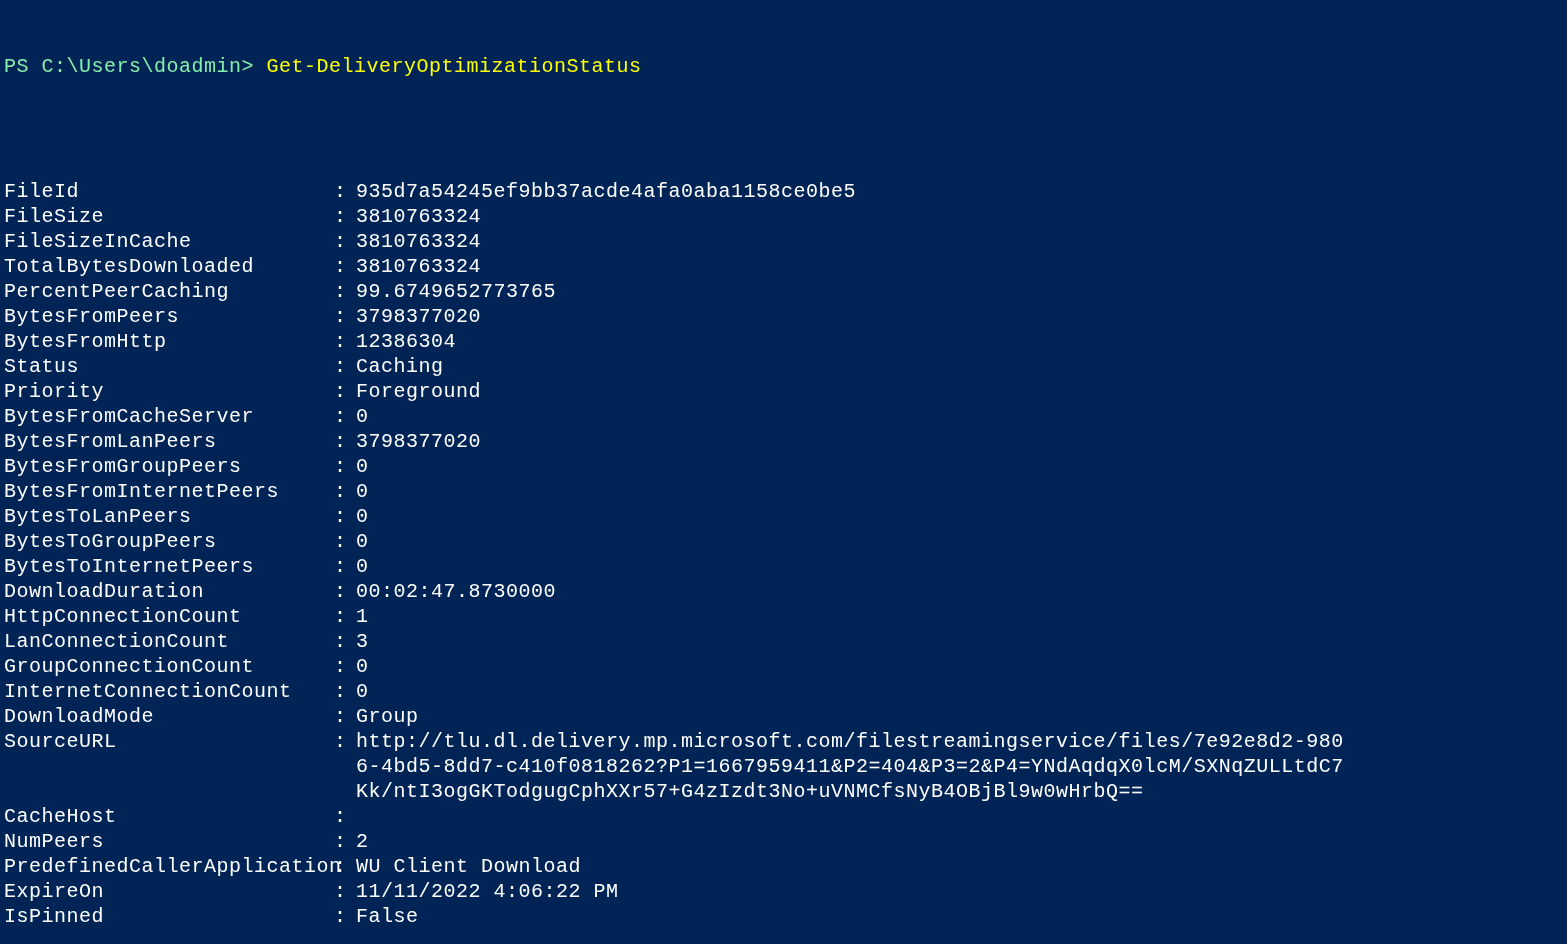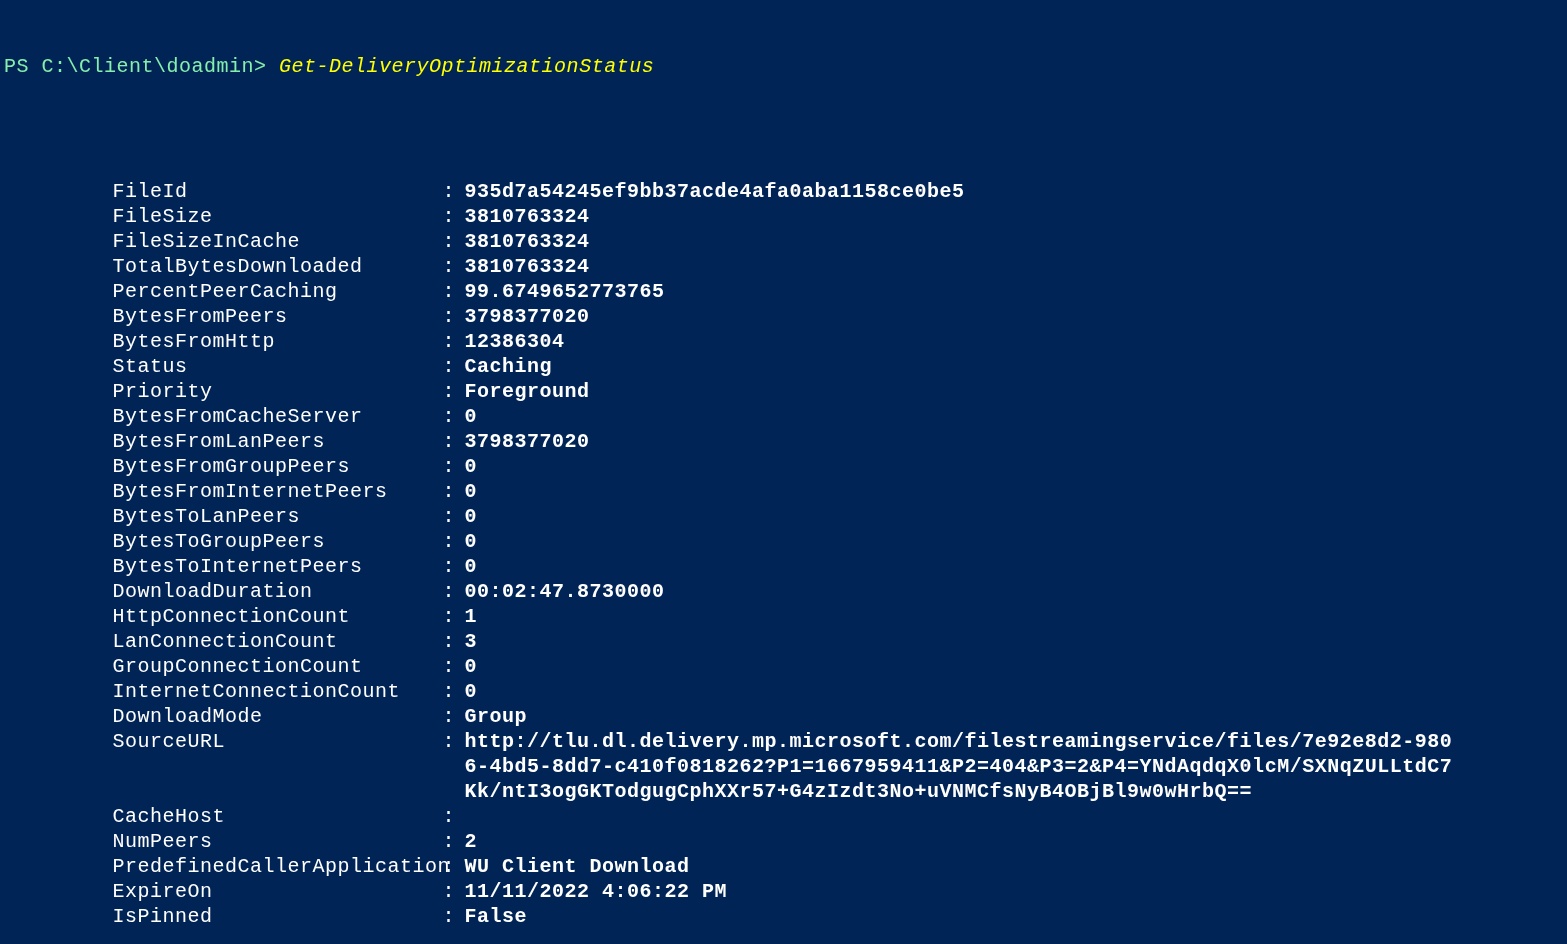--- a/index.html
+++ b/index.html
@@ -23,43 +23,40 @@
       letter-spacing: 0.5px;
     }
     .prompt-line {
       margin-bottom: 50px;
     }
     .prompt {
       color: #86efac;
     }
     .command {
       color: #ffff00;
-      font-style: italic;
     }
     .kv-row {
       display: flex;
       white-space: pre;
-      justify-content: center;
     }
     .kv-key {
       width: 330px;
       display: inline-block;
       white-space: pre;
     }
     .kv-sep {
       width: 22px;
       display: inline-block;
     }
     .kv-val {
       flex: 1;
       white-space: pre-wrap;
       word-break: break-all;
       max-width: 990px;
-      font-weight: bold;
     }
   </style>
 </head>
 <body>
 
 <div class="terminal">
-  <div class="prompt-line"><span class="prompt">PS </span><span class="prompt">C:\Client\doadmin</span><span class="prompt">&gt; </span><span class="command">Get-DeliveryOptimizationStatus</span></div>
+  <div class="prompt-line"><span class="prompt">PS </span><span class="prompt">C:\Users\doadmin</span><span class="prompt">&gt; </span><span class="command">Get-DeliveryOptimizationStatus</span></div>
   <div id="fields-container"><div class="kv-row"><span class="kv-key">FileId</span><span class="kv-sep">: </span><span class="kv-val">935d7a54245ef9bb37acde4afa0aba1158ce0be5</span></div><div class="kv-row"><span class="kv-key">FileSize</span><span class="kv-sep">: </span><span class="kv-val">3810763324</span></div><div class="kv-row"><span class="kv-key">FileSizeInCache</span><span class="kv-sep">: </span><span class="kv-val">3810763324</span></div><div class="kv-row"><span class="kv-key">TotalBytesDownloaded</span><span class="kv-sep">: </span><span class="kv-val">3810763324</span></div><div class="kv-row"><span class="kv-key">PercentPeerCaching</span><span class="kv-sep">: </span><span class="kv-val">99.6749652773765</span></div><div class="kv-row"><span class="kv-key">BytesFromPeers</span><span class="kv-sep">: </span><span class="kv-val">3798377020</span></div><div class="kv-row"><span class="kv-key">BytesFromHttp</span><span class="kv-sep">: </span><span class="kv-val">12386304</span></div><div class="kv-row"><span class="kv-key">Status</span><span class="kv-sep">: </span><span class="kv-val">Caching</span></div><div class="kv-row"><span class="kv-key">Priority</span><span class="kv-sep">: </span><span class="kv-val">Foreground</span></div><div class="kv-row"><span class="kv-key">BytesFromCacheServer</span><span class="kv-sep">: </span><span class="kv-val">0</span></div><div class="kv-row"><span class="kv-key">BytesFromLanPeers</span><span class="kv-sep">: </span><span class="kv-val">3798377020</span></div><div class="kv-row"><span class="kv-key">BytesFromGroupPeers</span><span class="kv-sep">: </span><span class="kv-val">0</span></div><div class="kv-row"><span class="kv-key">BytesFromInternetPeers</span><span class="kv-sep">: </span><span class="kv-val">0</span></div><div class="kv-row"><span class="kv-key">BytesToLanPeers</span><span class="kv-sep">: </span><span class="kv-val">0</span></div><div class="kv-row"><span class="kv-key">BytesToGroupPeers</span><span class="kv-sep">: </span><span class="kv-val">0</span></div><div class="kv-row"><span class="kv-key">BytesToInternetPeers</span><span class="kv-sep">: </span><span class="kv-val">0</span></div><div class="kv-row"><span class="kv-key">DownloadDuration</span><span class="kv-sep">: </span><span class="kv-val">00:02:47.8730000</span></div><div class="kv-row"><span class="kv-key">HttpConnectionCount</span><span class="kv-sep">: </span><span class="kv-val">1</span></div><div class="kv-row"><span class="kv-key">LanConnectionCount</span><span class="kv-sep">: </span><span class="kv-val">3</span></div><div class="kv-row"><span class="kv-key">GroupConnectionCount</span><span class="kv-sep">: </span><span class="kv-val">0</span></div><div class="kv-row"><span class="kv-key">InternetConnectionCount</span><span class="kv-sep">: </span><span class="kv-val">0</span></div><div class="kv-row"><span class="kv-key">DownloadMode</span><span class="kv-sep">: </span><span class="kv-val">Group</span></div><div class="kv-row"><span class="kv-key">SourceURL</span><span class="kv-sep">: </span><span class="kv-val">http://tlu.dl.delivery.mp.microsoft.com/filestreamingservice/files/7e92e8d2-9806-4bd5-8dd7-c410f0818262?P1=1667959411&amp;P2=404&amp;P3=2&amp;P4=YNdAqdqX0lcM/SXNqZULLtdC7Kk/ntI3ogGKTodgugCphXXr57+G4zIzdt3No+uVNMCfsNyB4OBjBl9w0wHrbQ==</span></div><div class="kv-row"><span class="kv-key">CacheHost</span><span class="kv-sep">: </span><span class="kv-val"></span></div><div class="kv-row"><span class="kv-key">NumPeers</span><span class="kv-sep">: </span><span class="kv-val">2</span></div><div class="kv-row"><span class="kv-key">PredefinedCallerApplication</span><span class="kv-sep">: </span><span class="kv-val">WU Client Download</span></div><div class="kv-row"><span class="kv-key">ExpireOn</span><span class="kv-sep">: </span><span class="kv-val">11/11/2022 4:06:22 PM</span></div><div class="kv-row"><span class="kv-key">IsPinned</span><span class="kv-sep">: </span><span class="kv-val">False</span></div></div>
 </div>
 
 </body></html>

